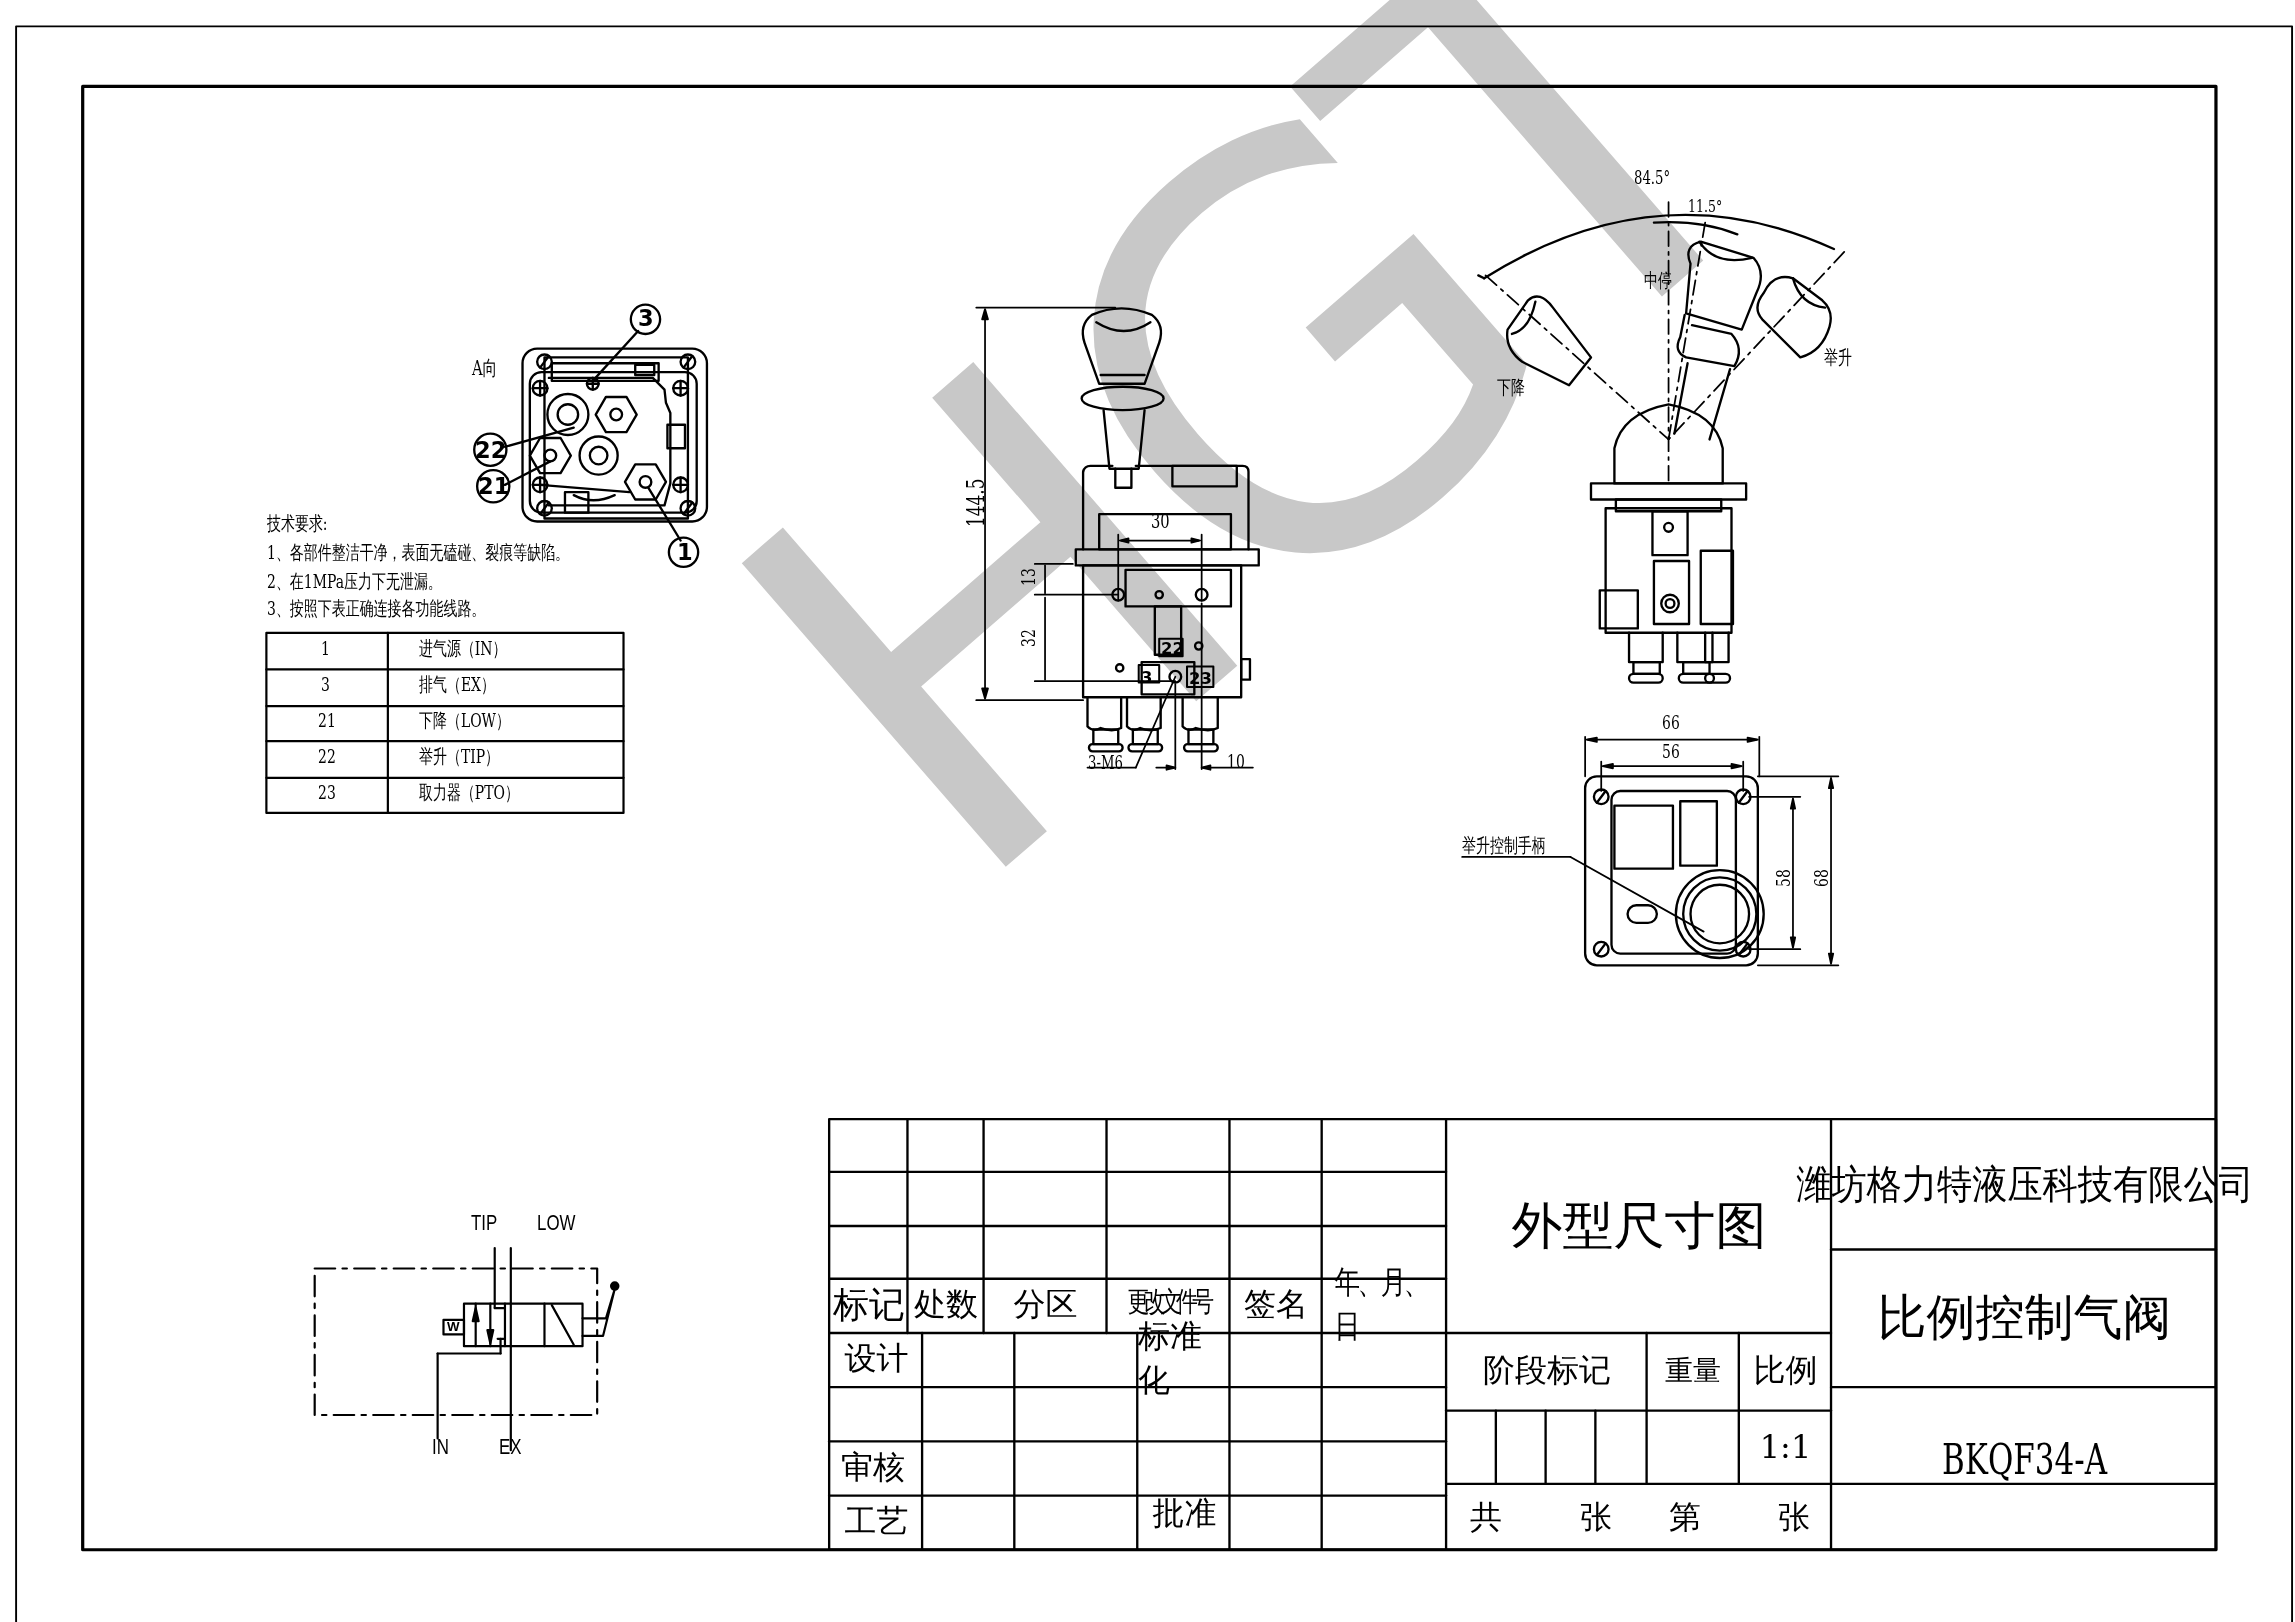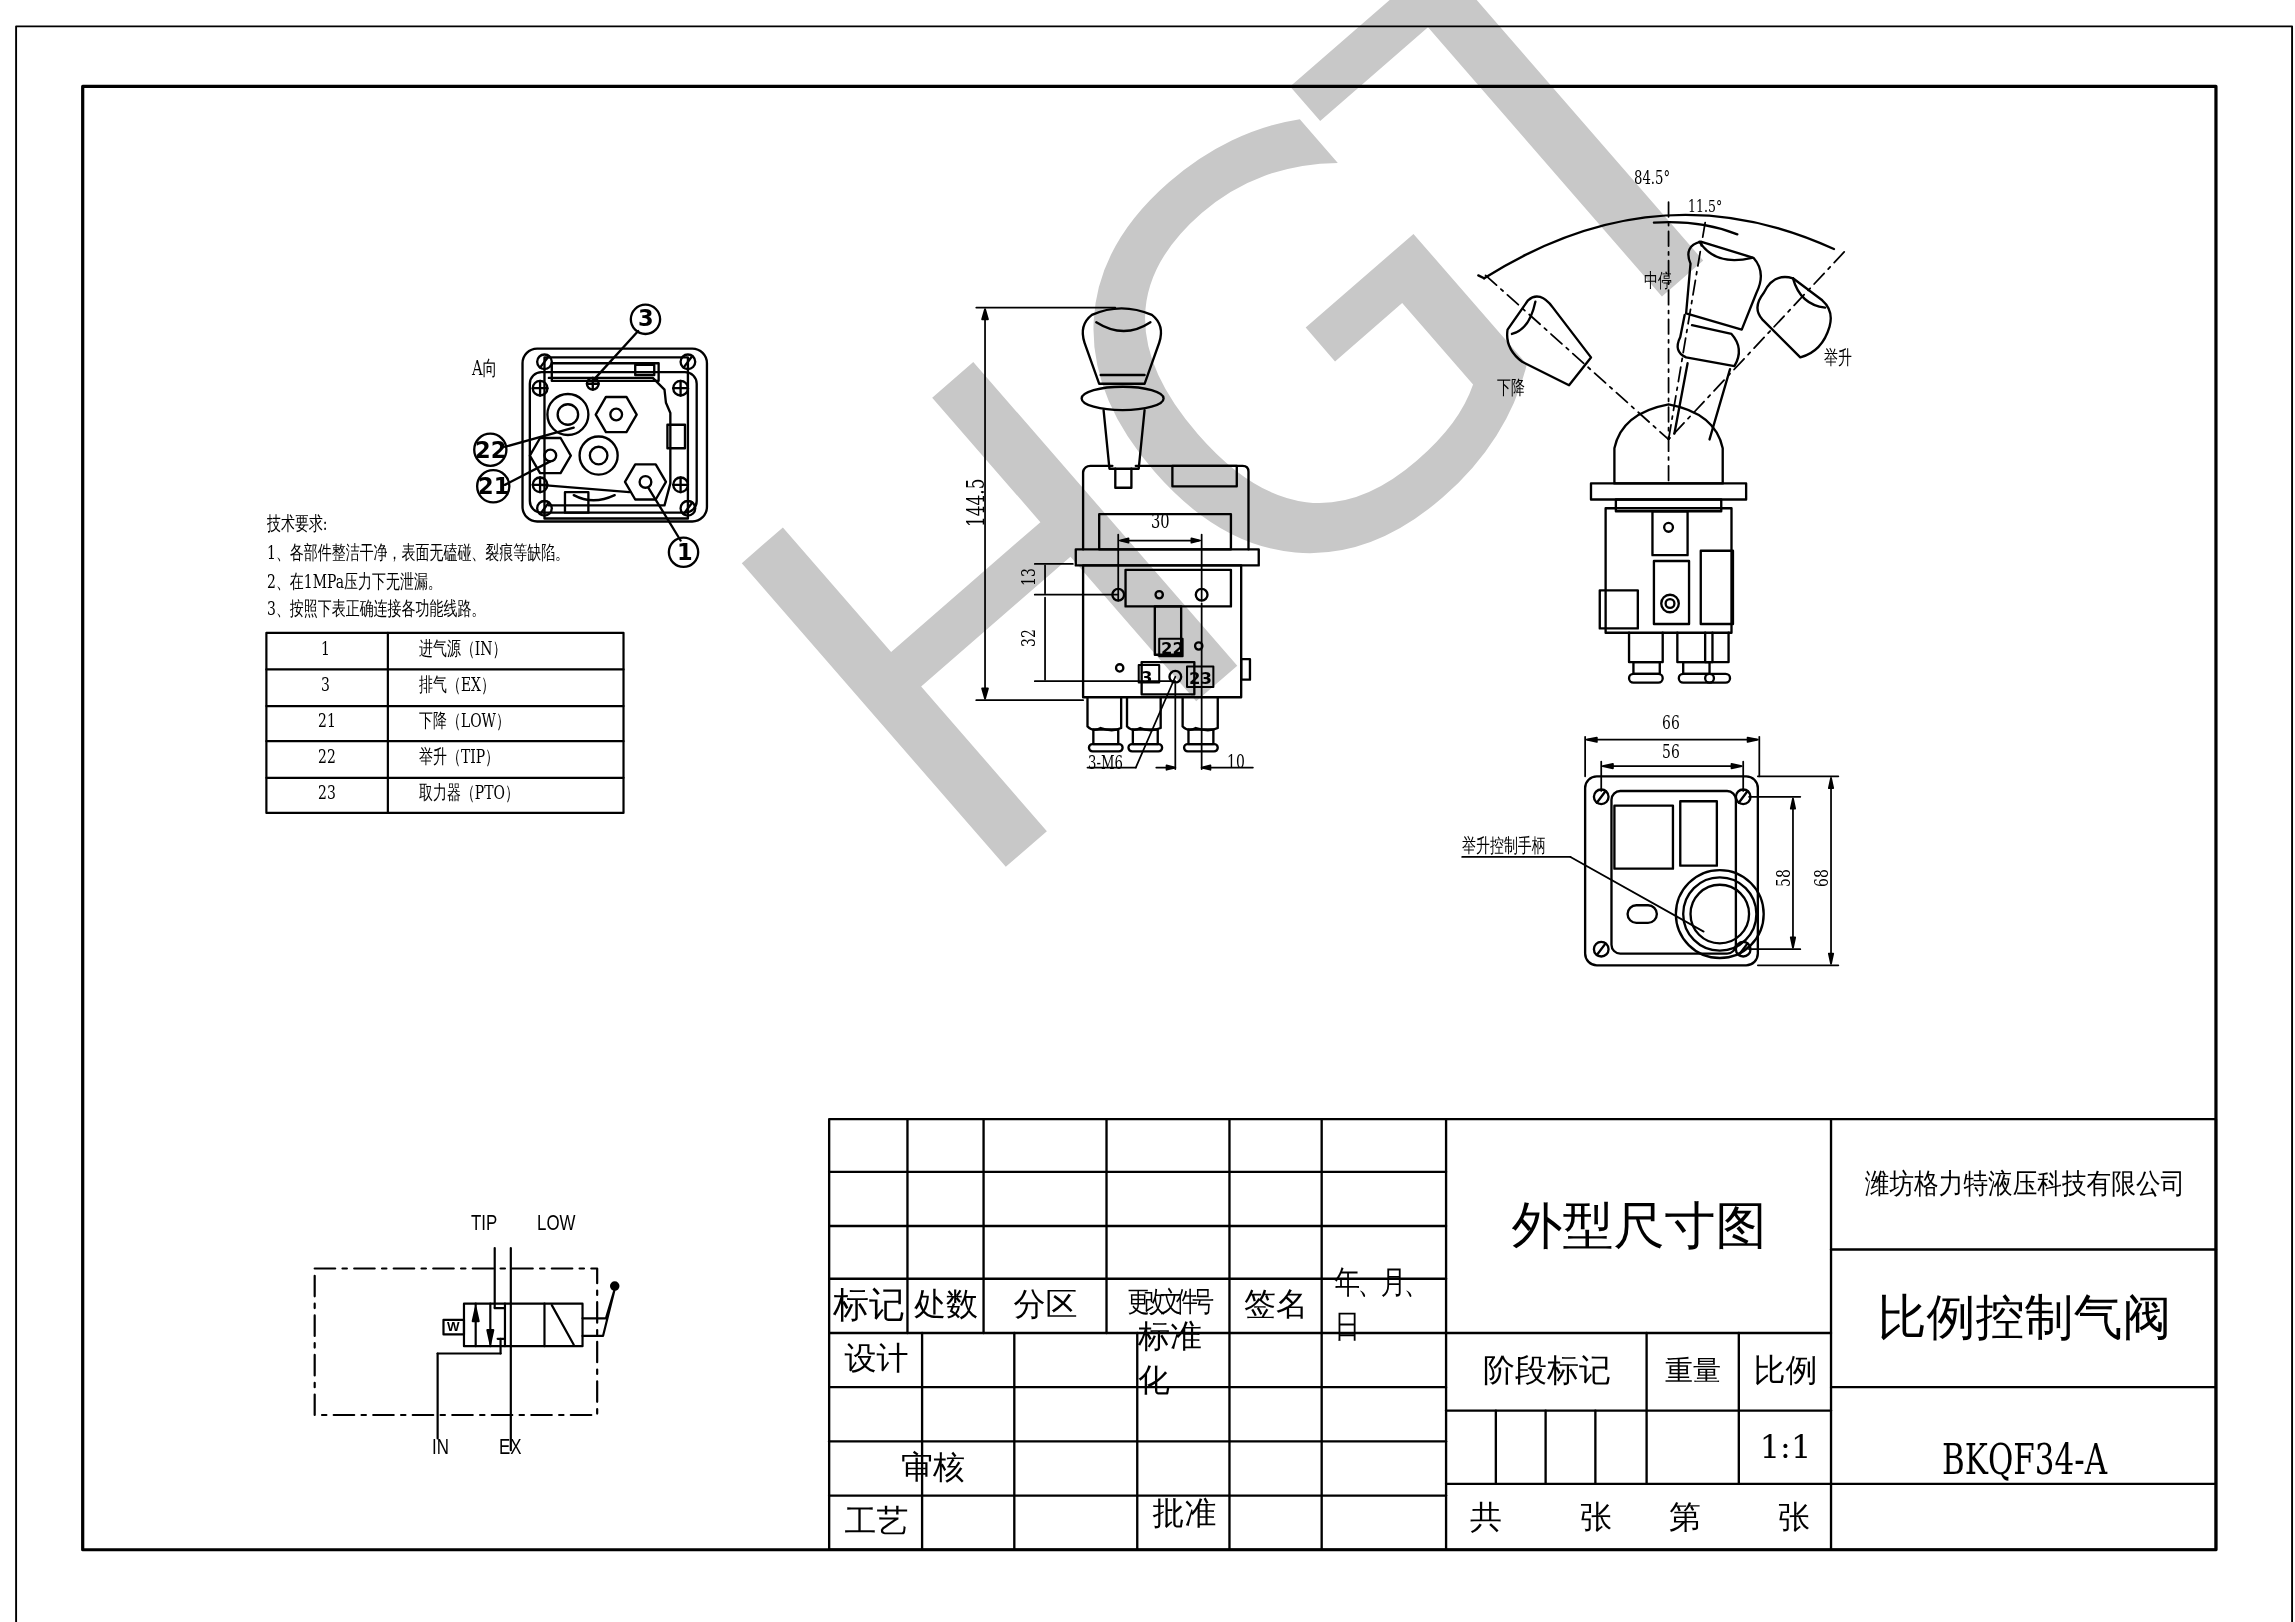--- a/index.html
+++ b/index.html
@@ -381,21 +381,21 @@
     <div class="tb-text" style="left:1322px;top:1278px;width:125px;height:54px;font-size:32px;letter-spacing:-3.1px;">
         <span style="transform:scaleX(0.8);">年、月、日</span>
       </div>
 
     <div class="tb-text" style="left:830px;top:1332px;width:93px;height:54px;font-size:32px;">
         <span>设计</span>
       </div>
     <div class="tb-text" style="left:1138px;top:1332px;width:93px;height:54px;font-size:32px;">
         <span>标准化</span>
       </div>
-    <div class="tb-text" style="left:874px;top:1441px;width:86px;height:54px;font-size:32px;padding-left:16px;">
+    <div class="tb-text" style="left:830px;top:1441px;width:86px;height:54px;font-size:32px;">
         <span>审核</span>
       </div>
     <div class="tb-text" style="left:830px;top:1495px;width:93px;height:54px;font-size:32px;">
         <span>工艺</span>
       </div>
     <div class="tb-text" style="left:1138px;top:1495px;width:93px;height:38px;font-size:32px;">
         <span>批准</span>
       </div>
 
     <div class="tb-text" style="left:1447px;top:1119px;width:384px;height:214px;font-size:51px;">
@@ -411,21 +411,21 @@
         <span>比例</span>
       </div>
     <div class="tb-text" style="left:1739px;top:1410px;width:93px;height:73px;font-size:32px;">
         <span>1:1</span>
       </div>
     <div class="t" style="left:1470px;top:1501px;font-size:32px;">共</div>
     <div class="t" style="left:1580px;top:1501px;font-size:32px;">张</div>
     <div class="t" style="left:1669px;top:1501px;font-size:32px;">第</div>
     <div class="t" style="left:1778px;top:1501px;font-size:32px;">张</div>
 
-    <div class="tb-text" style="left:1832px;top:1119px;width:385px;height:130px;font-size:28px;">
+    <div class="tb-text" style="left:1832px;top:1119px;width:385px;height:130px;font-size:40px;">
         <span style="transform:scaleX(0.88);white-space:nowrap;">潍坊格力特液压科技有限公司</span>
       </div>
     <div class="tb-text" style="left:1832px;top:1249px;width:385px;height:138px;font-size:49px;">
         <span>比例控制气阀</span>
       </div>
     <div class="tb-text" style="left:1832px;top:1387px;width:385px;height:97px;font-size:43px;align-items:flex-end;">
         <span style="transform:scaleX(0.72);">BKQF34-A</span>
       </div>
   </div>
 

